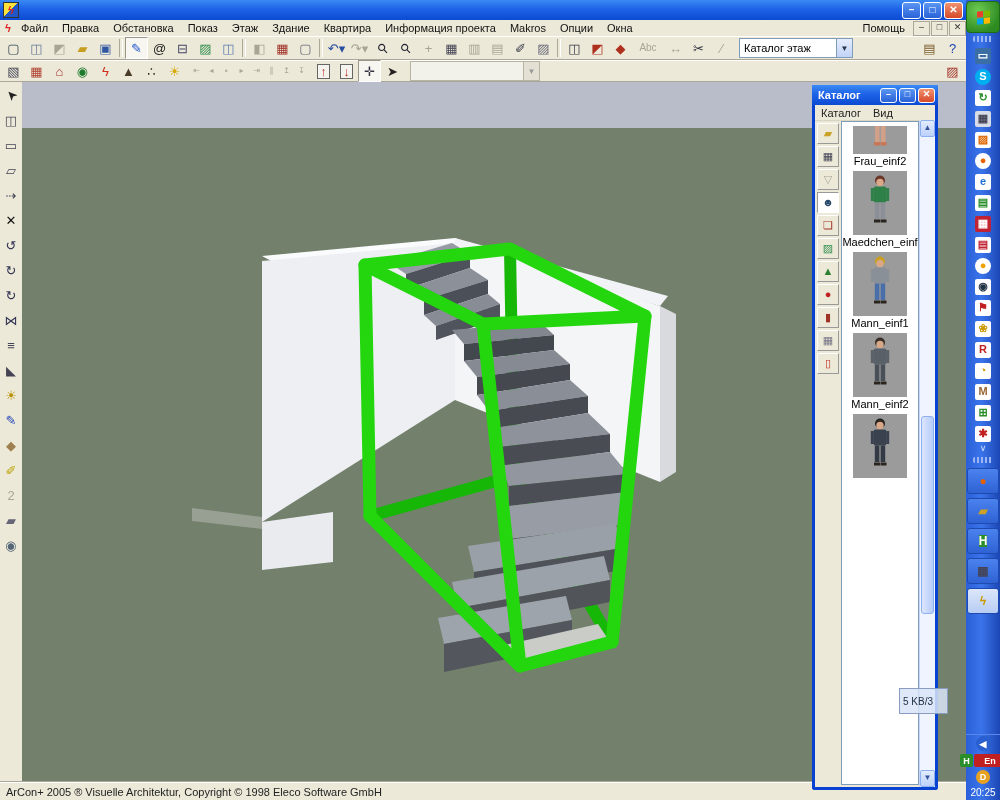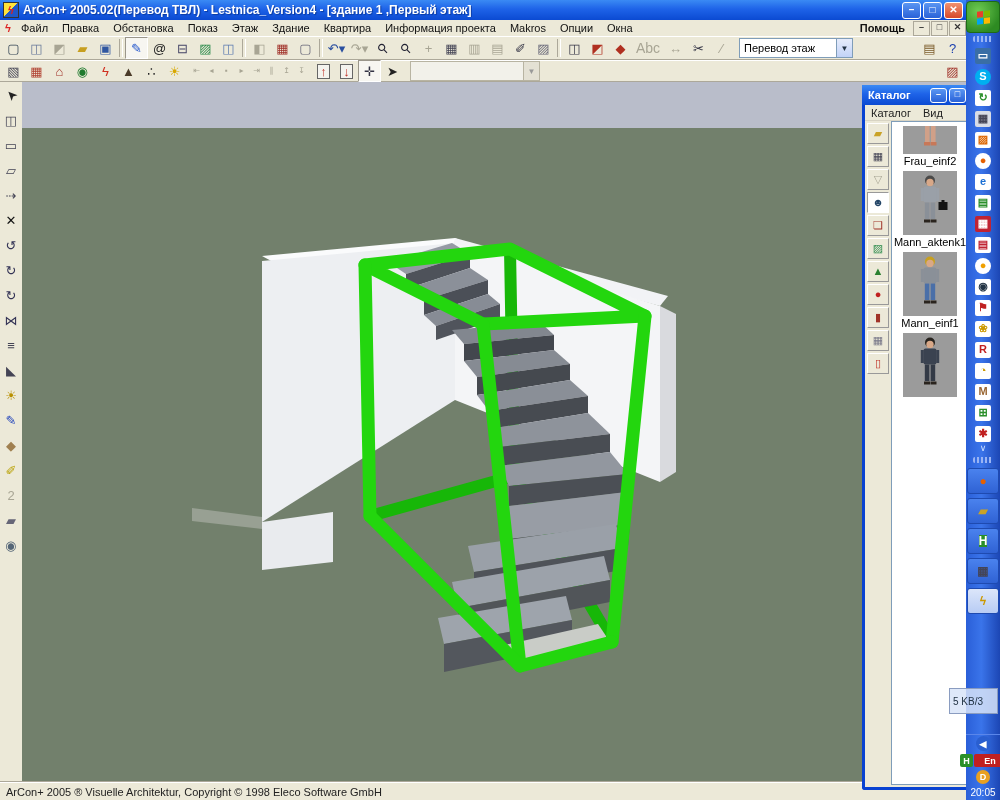--- a/index.html
+++ b/index.html
@@ -16,21 +16,21 @@
   .winbtns{margin-left:auto;display:flex;gap:2px;padding-right:3px;}
   .wbtn{width:17px;height:15px;border:1px solid #fff;border-radius:3px;color:#fff;
     font-size:10px;line-height:13px;text-align:center;
     background:linear-gradient(180deg,#5a96f2,#2a62d8);}
   .wbtn.close{background:linear-gradient(180deg,#f0926f,#d6492a);}
   
   #menubar{left:0;top:20px;width:966px;height:16px;background:#ece9d8;
     display:flex;align-items:center;font-size:11px;color:#111;border-bottom:1px solid #d8d4c4;}
   .menu-item{padding:1px 7px;white-space:nowrap;}
   #menu-icon{width:12px;height:12px;margin-left:2px;color:#d22;font-weight:bold;font-size:11px;line-height:12px;text-align:center;}
-  #menu-right{margin-left:auto;display:flex;align-items:center;font-weight:bold;}
+  #menu-right{margin-left:auto;display:flex;align-items:center;}
   .mdibtn{width:15px;height:13px;border:1px solid #aca899;background:#ece9d8;
     font-size:9px;line-height:11px;text-align:center;color:#333;margin-left:1px;}
   
   .toolbar{background:#ece9d8;display:flex;align-items:center;
     border-top:1px solid #fff;border-bottom:1px solid #aca899;padding-left:2px;}
   #toolbar1{left:0;top:36px;width:966px;height:22px;}
   #toolbar2{left:0;top:60px;width:966px;height:20px;}
   .tb-btn{width:21px;height:20px;flex:none;display:flex;align-items:center;justify-content:center;
     border:1px solid transparent;}
   .tb-btn .g{font-size:13px;line-height:1;}
@@ -52,21 +52,21 @@
   #lefttb{left:0;top:82px;width:22px;height:700px;background:#ece9d8;border-right:1px solid #aca899;
     display:flex;flex-direction:column;align-items:center;padding-top:2px;}
   #lefttb .tb-btn{width:20px;height:20px;margin-bottom:3px;}
   
   #viewport{left:22px;top:82px;width:944px;height:700px;background:#72806c;}
   #viewport svg{display:block;width:100%;height:100%;}
   
   #statusbar{left:0;top:782px;width:966px;height:18px;background:#ece9d8;border-top:1px solid #fff;
     box-shadow:0 -1px 0 #aca899;font-size:11px;color:#222;display:flex;align-items:center;padding-left:6px;}
   
-  #catalog{left:862px;top:85px;width:126px;height:705px;background:#ece9d8;
+  #catalog{left:812px;top:85px;width:126px;height:705px;background:#ece9d8;
     border:3px solid #0842d2;border-top:none;border-radius:0 0 3px 3px;box-sizing:border-box;}
   #cat-title{height:20px;background:linear-gradient(180deg,#3a8af4 0%,#1e63e8 45%,#0b4ad2 100%);
     display:flex;align-items:center;color:#fff;font-size:11px;font-weight:bold;padding-left:6px;
     margin:0 -3px;}
   #cat-title .winbtns .wbtn{width:15px;height:13px;line-height:11px;font-size:9px;}
   #cat-menu{height:15px;display:flex;font-size:11px;color:#222;border-bottom:1px solid #d8d4c4;align-items:center;}
   #cat-menu span{padding:0 6px;}
   #cat-body{position:absolute;left:0;top:35px;right:0;bottom:0;display:flex;}
   #cat-side{width:26px;display:flex;flex-direction:column;align-items:center;padding-top:3px;}
   .cat-btn{width:20px;height:19px;margin-bottom:2px;background:#ece9d8;border:1px solid;
@@ -112,21 +112,20 @@
   .tray-ic{margin:1px 0;display:flex;align-items:center;justify-content:center;
     font-size:9px;font-weight:bold;border-radius:2px;}
   #tray-row{display:flex;gap:1px;margin:1px 0;}
   #clock{color:#fff;font-size:10px;margin-top:2px;}
 </style>
 </head>
 <body>
 
 <div class="abs" id="titlebar">
   <span id="app-icon">ϟ</span>
-  <span id="title-text">ArCon+  2005.02(Перевод ТВЛ)  - Lestnica_Version4 - [здание 1 ,Первый этаж]</span>
   <span class="winbtns">
     <span class="wbtn">–</span>
     <span class="wbtn">□</span>
     <span class="wbtn close">✕</span>
   </span>
 </div>
 
 <div class="abs" id="menubar">
   <span id="menu-icon">ϟ</span>
   <span id="menu-items"><span class="menu-item">Файл</span><span class="menu-item">Правка</span><span class="menu-item">Обстановка</span><span class="menu-item">Показ</span><span class="menu-item">Этаж</span><span class="menu-item">Здание</span><span class="menu-item">Квартира</span><span class="menu-item">Информация проекта</span><span class="menu-item">Makros</span><span class="menu-item">Опции</span><span class="menu-item">Окна</span></span>
@@ -216,34 +215,34 @@
       <span class="tb-btn">
         <span class="g" style="color: rgb(51, 51, 68);">◫</span>
       </span>
       <span class="tb-btn">
         <span class="g" style="color: rgb(176, 48, 32);">◩</span>
       </span>
       <span class="tb-btn">
         <span class="g" style="color: rgb(176, 48, 32);">◆</span>
       </span>
       <span class="tb-btn dis wide">
-        <span class="g" style="color: rgb(153, 153, 170); font-size: 14px;">Abc</span>
+        <span class="g" style="color: rgb(153, 153, 170); font-size: 10px;">Abc</span>
       </span>
       <span class="tb-btn dis">
         <span class="g" style="color: rgb(153, 153, 170);">↔</span>
       </span>
       <span class="tb-btn">
         <span class="g" style="color: rgb(51, 51, 68);">✂</span>
       </span>
       <span class="tb-btn dis">
         <span class="g" style="color: rgb(153, 153, 170);">∕</span>
       </span>
     </span>
   <span class="combo" style="width:112px;margin-left:6px;">
-    <span class="cv">Перевод этаж</span>
+    <span class="cv">Каталог этаж</span>
     <span class="ca">▼</span>
   </span>
   <span id="tb1-right" style="display:flex;align-items:center;margin-left:auto;margin-right:4px;">
       <span class="tb-btn">
         <span class="g" style="color: rgb(122, 90, 40);">▤</span>
       </span>
       <span class="tb-btn">
         <span class="g" style="color: rgb(26, 63, 174);">?</span>
       </span>
     </span>
@@ -504,48 +503,61 @@
       <rect x="22" y="0" width="4.6" height="16" fill="#d0a088"></rect>
       <rect x="28" y="0" width="4.6" height="16" fill="#d0a088"></rect>
       <rect x="21" y="16" width="6" height="3.5" fill="#c87858"></rect>
       <rect x="27.5" y="16" width="6" height="3.5" fill="#c87858"></rect>
             </svg></span>
           <div class="cat-label">Frau_einf2</div>
         </div>
         <div class="cat-item">
           <span class="thumb"><svg xmlns="http://www.w3.org/2000/svg" width="54" height="60" viewBox="0 0 54 60">
     <rect width="54" height="60" fill="#9b9b9b"></rect>
-    <circle cx="27" cy="9.5" r="5" fill="#4a4a4a"></circle>
+    <circle cx="27" cy="9.5" r="5" fill="#6a3828"></circle>
               <circle cx="27" cy="11.5" r="3.7" fill="#d8a888"></circle>
-    <rect x="20.5" y="15.5" width="13" height="16" rx="2" fill="#9aa0a8"></rect>
-    <rect x="17.8" y="17" width="3" height="13" fill="#9aa0a8"></rect>
-    <rect x="33.2" y="17" width="3" height="13" fill="#9aa0a8"></rect>
-    <rect x="21.8" y="31.5" width="4.6" height="16.5" fill="#8a9098"></rect>
-            <rect x="27.6" y="31.5" width="4.6" height="16.5" fill="#8a9098"></rect>
-              <rect x="35.5" y="31" width="9" height="8" fill="#141414"></rect>
-              <rect x="38.5" y="29" width="3" height="2.5" fill="#141414"></rect>
+    <rect x="20.5" y="15.5" width="13" height="16" rx="2" fill="#2f8048"></rect>
+    <rect x="17.8" y="17" width="3" height="13" fill="#2f8048"></rect>
+    <rect x="33.2" y="17" width="3" height="13" fill="#2f8048"></rect>
+    <rect x="21.8" y="31.5" width="4.6" height="16.5" fill="#8a8f98"></rect>
+            <rect x="27.6" y="31.5" width="4.6" height="16.5" fill="#8a8f98"></rect>
     <rect x="21" y="48.5" width="6" height="3" fill="#2a241e"></rect>
     <rect x="27.5" y="48.5" width="6" height="3" fill="#2a241e"></rect>
             </svg></span>
-          <div class="cat-label">Mann_aktenk1</div>
+          <div class="cat-label">Maedchen_einf</div>
         </div>
         <div class="cat-item">
           <span class="thumb"><svg xmlns="http://www.w3.org/2000/svg" width="54" height="60" viewBox="0 0 54 60">
     <rect width="54" height="60" fill="#9b9b9b"></rect>
     <circle cx="27" cy="9.5" r="5" fill="#c8a020"></circle>
               <circle cx="27" cy="11.5" r="3.7" fill="#d8a888"></circle>
     <rect x="20.5" y="15.5" width="13" height="16" rx="2" fill="#8a9098"></rect>
     <rect x="17.8" y="17" width="3" height="13" fill="#8a9098"></rect>
     <rect x="33.2" y="17" width="3" height="13" fill="#8a9098"></rect>
     <rect x="21.8" y="31.5" width="4.6" height="16.5" fill="#4a6fa8"></rect>
             <rect x="27.6" y="31.5" width="4.6" height="16.5" fill="#4a6fa8"></rect>
     <rect x="21" y="48.5" width="6" height="3" fill="#2a241e"></rect>
     <rect x="27.5" y="48.5" width="6" height="3" fill="#2a241e"></rect>
             </svg></span>
           <div class="cat-label">Mann_einf1</div>
+        </div>
+        <div class="cat-item">
+          <span class="thumb"><svg xmlns="http://www.w3.org/2000/svg" width="54" height="60" viewBox="0 0 54 60">
+    <rect width="54" height="60" fill="#9b9b9b"></rect>
+    <circle cx="27" cy="9.5" r="5" fill="#3a2f28"></circle>
+              <circle cx="27" cy="11.5" r="3.7" fill="#d8a888"></circle>
+    <rect x="20.5" y="15.5" width="13" height="16" rx="2" fill="#5a6068"></rect>
+    <rect x="17.8" y="17" width="3" height="13" fill="#5a6068"></rect>
+    <rect x="33.2" y="17" width="3" height="13" fill="#5a6068"></rect>
+    <rect x="21.8" y="31.5" width="4.6" height="16.5" fill="#4a5058"></rect>
+            <rect x="27.6" y="31.5" width="4.6" height="16.5" fill="#4a5058"></rect>
+    <rect x="21" y="48.5" width="6" height="3" fill="#2a241e"></rect>
+    <rect x="27.5" y="48.5" width="6" height="3" fill="#2a241e"></rect>
+            </svg></span>
+          <div class="cat-label">Mann_einf2</div>
         </div>
         <div class="cat-item">
           <span class="thumb"><svg xmlns="http://www.w3.org/2000/svg" width="54" height="60" viewBox="0 0 54 60">
     <rect width="54" height="60" fill="#9b9b9b"></rect>
     <circle cx="27" cy="9.5" r="5" fill="#28241f"></circle>
               <circle cx="27" cy="11.5" r="3.7" fill="#d8a888"></circle>
     <rect x="20.5" y="15.5" width="13" height="16" rx="2" fill="#3a4250"></rect>
     <rect x="17.8" y="17" width="3" height="13" fill="#3a4250"></rect>
     <rect x="33.2" y="17" width="3" height="13" fill="#3a4250"></rect>
     <rect x="21.8" y="31.5" width="4.6" height="16.5" fill="#333a46"></rect>
@@ -658,15 +670,15 @@
     <div id="tray-expand-slot">
         <span class="tray-ic" style="width: 15px; height: 15px; background: rgb(42, 95, 208); color: rgb(255, 255, 255); border-radius: 50%;">◀</span>
       </div>
     <div id="tray-row">
         <span class="tray-ic" style="width: 13px; height: 13px; background: rgb(42, 143, 42); color: rgb(255, 255, 255);">H</span>
         <span class="tray-ic" style="width: 32px; height: 13px; background: rgb(192, 32, 32); color: rgb(255, 255, 255);">En</span>
       </div>
     <div id="tray-d-slot">
         <span class="tray-ic" style="width: 14px; height: 14px; background: rgb(232, 160, 32); color: rgb(255, 255, 255); border-radius: 50%;">D</span>
       </div>
-    <div id="clock">20:05</div>
+    <div id="clock">20:25</div>
   </div>
 </div>
 
 </body></html>

